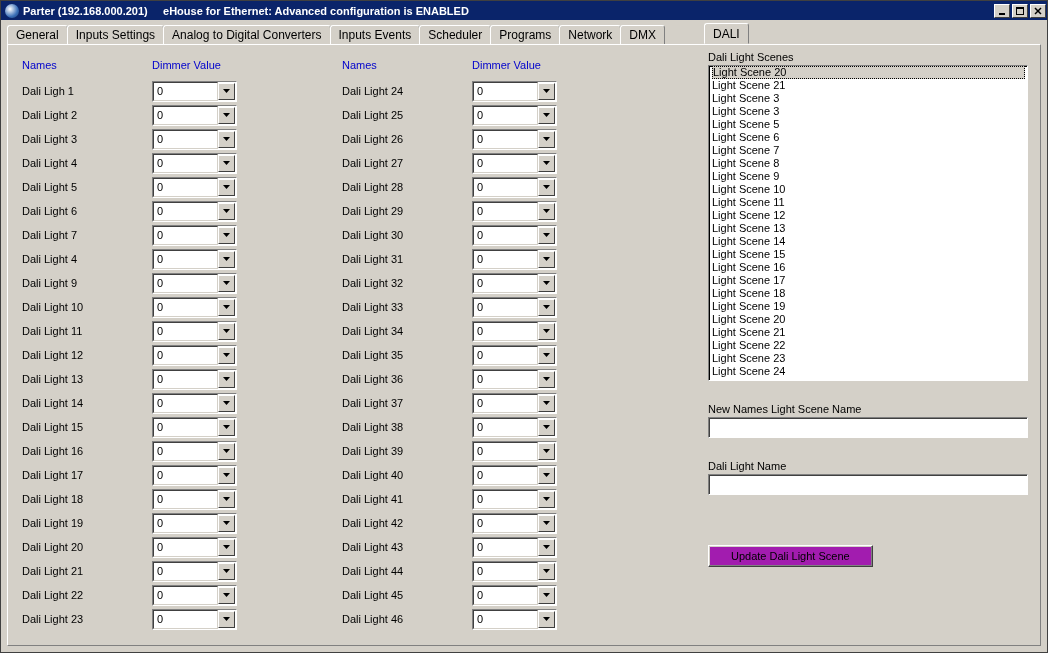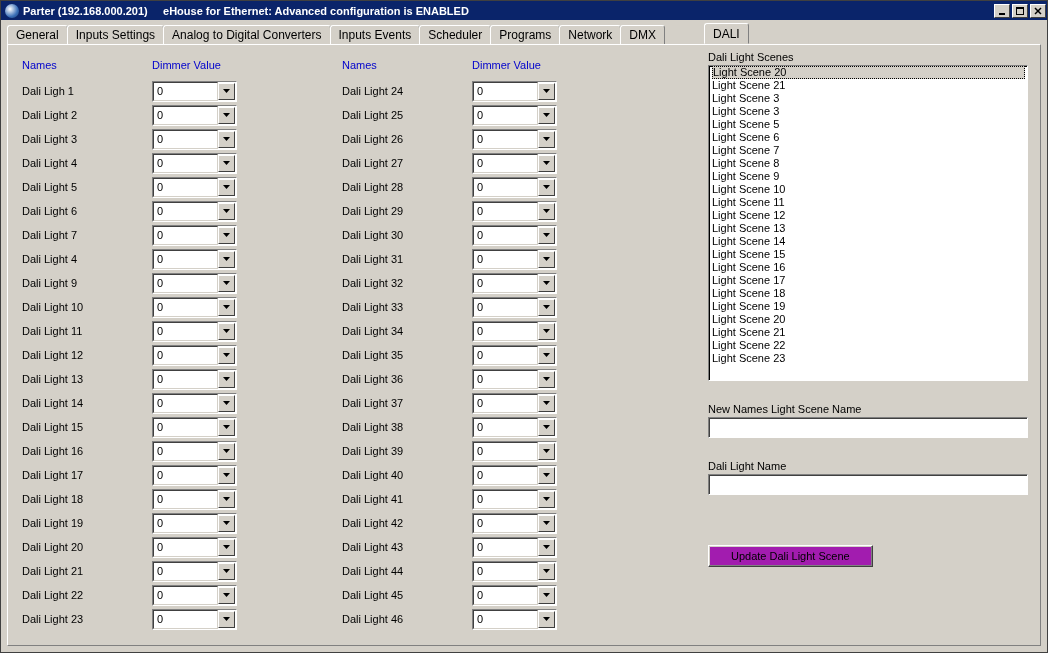--- a/index.html
+++ b/index.html
@@ -843,20 +843,21 @@
               <div class="item">Light Scene 14</div>
               <div class="item">Light Scene 15</div>
               <div class="item">Light Scene 16</div>
               <div class="item">Light Scene 17</div>
               <div class="item">Light Scene 18</div>
               <div class="item">Light Scene 19</div>
               <div class="item">Light Scene 20</div>
               <div class="item">Light Scene 21</div>
               <div class="item">Light Scene 22</div>
               <div class="item">Light Scene 23</div>
+              <div class="item">Light Scene 24</div>
             </div>
         </div>
 
         <div style="height:22px"></div>
         <div class="rp-label">New Names Light Scene Name</div>
         <div class="text-input">
           <div class="ti-inner"></div>
         </div>
 
         <div style="height:22px"></div>

